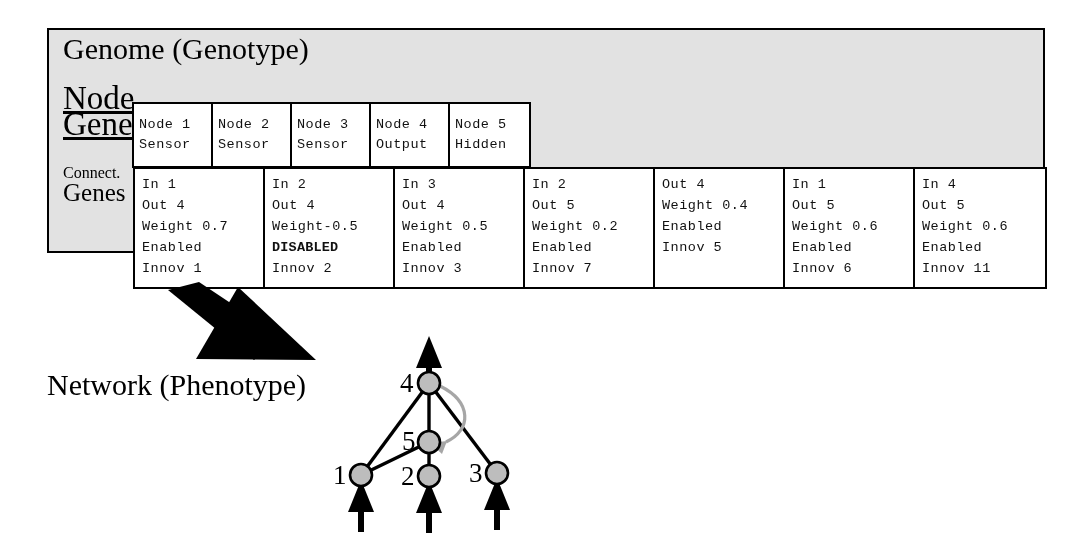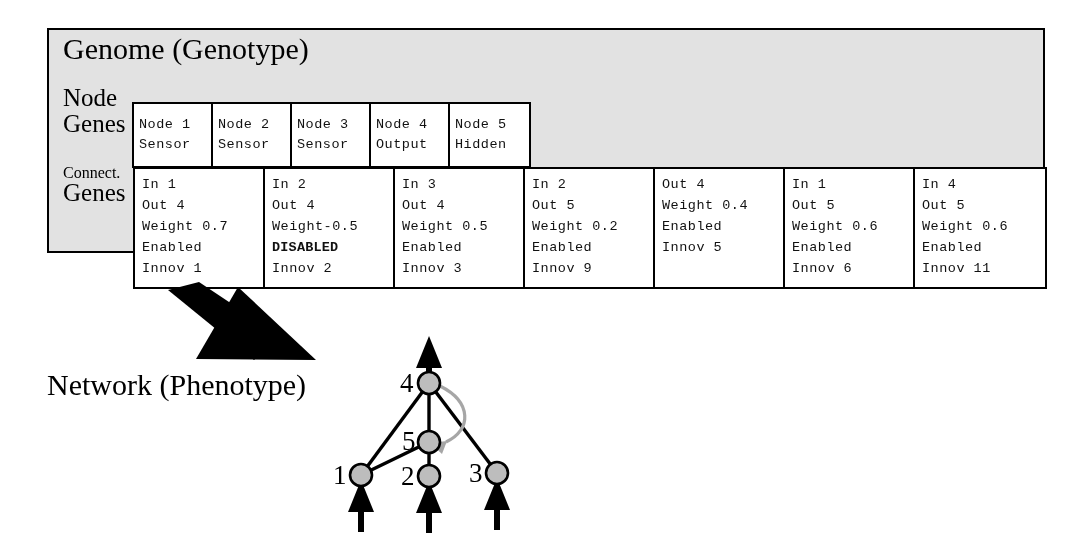--- a/index.html
+++ b/index.html
@@ -21,21 +21,21 @@
     position:absolute; left:14px; top:2px;
     font-size:30px; color:#000; white-space:nowrap;
     font-family:"Liberation Serif", serif;
   }
 
   
   .row-label{
     position:absolute; color:#000; text-align:left;
     font-family:"Liberation Serif", serif; white-space:nowrap;
   }
-  #label-node-genes{ left:14px; top:55px; font-size:25px; line-height:26px; }
+  #label-node-genes{ left:14px; top:55px; font-size:33px; line-height:26px;text-decoration:underline; }
   #label-connect-word{ left:14px; top:134px; font-size:16px; line-height:17px;}
   #label-connect-genes{ left:14px; top:150px; font-size:25px; line-height:26px;}
 
   
   #node-gene-strip{
     position:absolute; left:83px; top:60px;
     height:66px; display:flex; box-sizing:border-box;
     border:2px solid #000; background:#ffffff;margin-top:12px;
   }
   .node-gene{
@@ -147,21 +147,21 @@
       <span class="ln">Weight 0.5</span>
       <span class="ln">Enabled</span>
       <span class="ln">Innov 3</span>
     </div>
 
     <div class="conn-gene">
       <span class="ln">In 2</span>
       <span class="ln">Out 5</span>
       <span class="ln">Weight 0.2</span>
       <span class="ln">Enabled</span>
-      <span class="ln">Innov 9</span>
+      <span class="ln">Innov 7</span>
     </div>
 
     <div class="conn-gene">
       <span class="ln">Out 4</span>
       <span class="ln">Weight 0.4</span>
       <span class="ln">Enabled</span>
       <span class="ln">Innov 5</span>
     </div>
 
     <div class="conn-gene">

